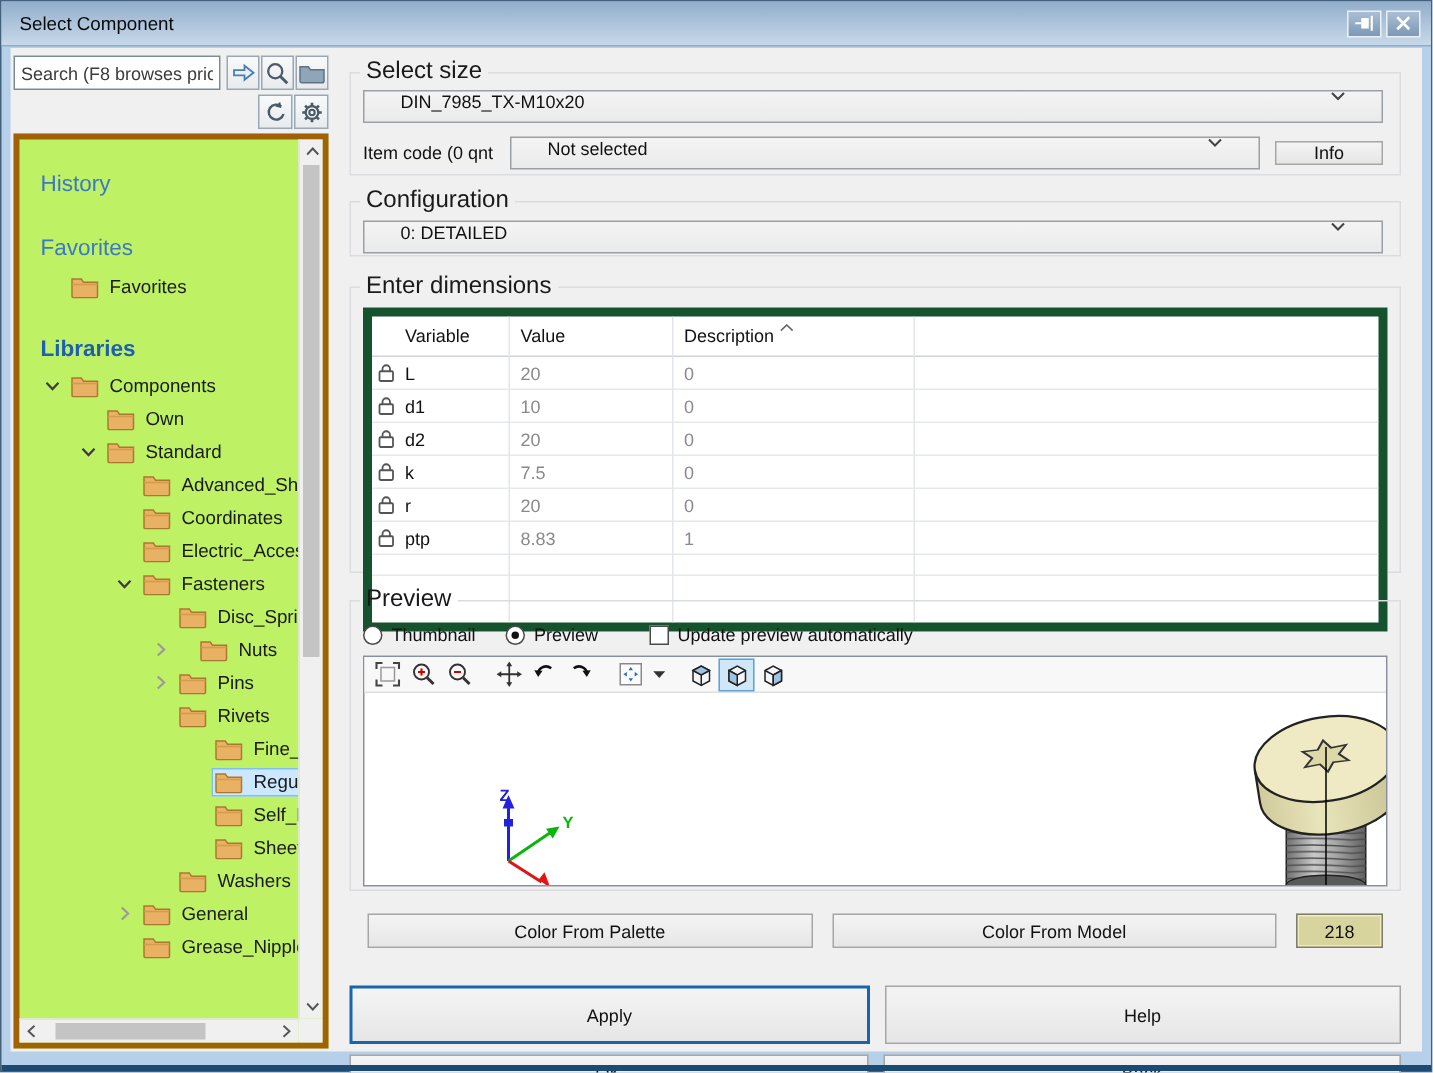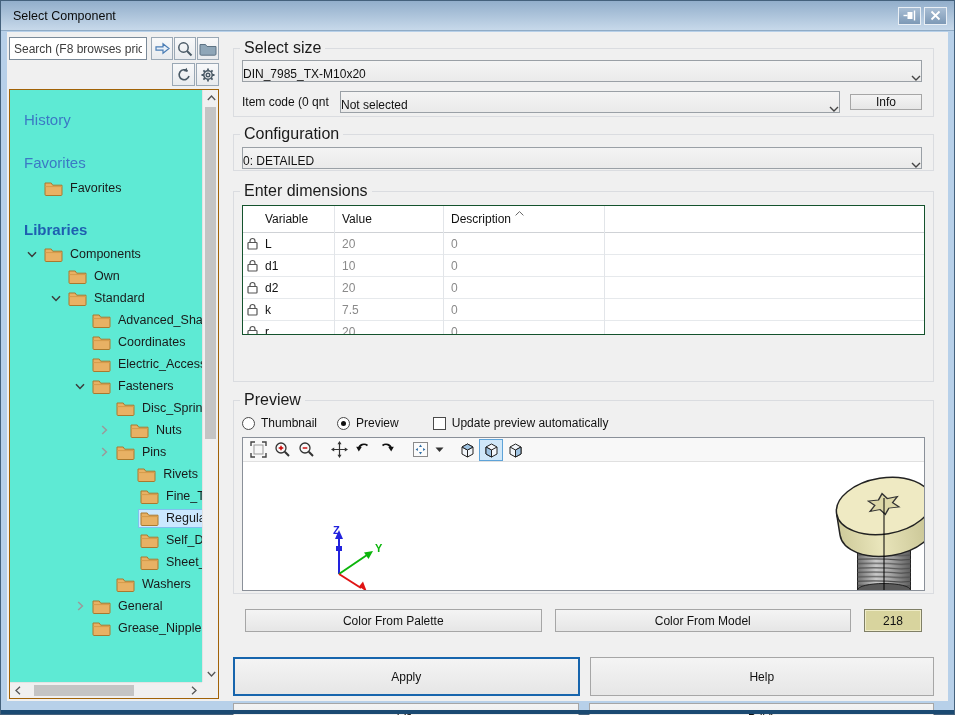--- a/index.html
+++ b/index.html
@@ -13,52 +13,52 @@
 .winbtn{width:23px;height:18px;display:flex;align-items:center;justify-content:center;background:linear-gradient(#a9bed4,#7d99b6);border:1px solid #e9eff5}
 .content{position:absolute;left:6px;right:6px;top:31px;bottom:13px;background:#f0f0f0}
 
 .left{position:absolute;left:2px;top:5px;width:210px;bottom:2px}
 .srow{display:flex;gap:1px;height:23px}
 .srow2{display:flex;gap:1px;height:23px;margin-top:3px;justify-content:flex-end}
 .sinput{width:138px;height:23px;border:1px solid #7a8a99;font:12px "Liberation Sans",sans-serif;padding:0 4px;background:#fff;margin-right:3px}
 .sinput::placeholder{color:#3c3c3c;opacity:1}
 .sbtn{width:23px;height:23px;display:flex;align-items:center;justify-content:center;background:linear-gradient(#f8f9fa,#e8ebee);border:1px solid #9aa8b5}
 
-.tree{position:absolute;left:0;right:0;top:52px;bottom:0;border:1px solid #a16207;background:#5eead4}
+.tree{position:absolute;left:0;right:0;top:52px;bottom:0;border:4px solid #a16207;background:#bef264}
 .tree-items{position:absolute;left:0;top:0;right:16px;bottom:16px;overflow:hidden}
 .t-row{height:22px;display:flex;align-items:center;white-space:nowrap}
 .t-link{font-size:15px;color:#3b79c4}
 .t-bold{color:#1e5fb0;font-weight:bold}
 .chev{width:20px;display:flex;align-items:center;justify-content:center;flex:none}
 .t-sel-wrap{display:flex;align-items:center;gap:7px;padding:1px 3px 1px 1px;border:1px solid transparent}
 .t-sel-wrap.selected{background:#cbe8ff;border-color:#7fc0ee}
 .t-folder-ico{display:flex;flex:none}
 .t-label{font-size:12.5px;color:#1a1a1a}
 .vscroll{position:absolute;top:0;right:0;bottom:16px;width:16px;background:#f0f0f0;border-left:1px solid #e3e3e3}
 .hscroll{position:absolute;left:0;right:16px;bottom:0;height:16px;background:#f0f0f0;border-top:1px solid #e3e3e3;display:flex;align-items:center}
 .sc-arrow{width:16px;height:16px;display:flex;align-items:center;justify-content:center;flex:none}
 .v-thumb{position:absolute;left:2px;right:2px;top:17px;height:56%;background:#c4c4c4}
 .h-thumb{position:absolute;left:24px;width:100px;top:2px;bottom:2px;background:#c4c4c4}
 .corner{position:absolute;right:0;bottom:0;width:16px;height:16px;background:#f0f0f0}
 
 .right{position:absolute;left:226px;top:7px;width:701px}
 fieldset{border:1px solid #dadce0;margin:0;padding:0;position:relative}
 legend{margin-left:6px;padding:0 4px;font-size:16px;color:#1a1a1a}
-.combo{height:22px;border:1px solid #9aa0a6;background:linear-gradient(#f4f4f4,#eaeaea);display:flex;align-items:flex-end;padding:0 0;color:#111}
+.combo{height:22px;border:1px solid #9aa0a6;background:linear-gradient(#f4f4f4,#eaeaea);display:flex;align-items:flex-start;padding:0 24px;color:#111}
 .combo .cval{flex:1;overflow:hidden;white-space:nowrap}
 .fs-size{height:78px}
 .fs-size .combo1{margin:3px 11px 0 8px}
 .icrow{display:flex;align-items:center;margin:9px 11px 0 8px}
 .iclabel{width:98px;overflow:hidden;white-space:nowrap;flex:none}
 .iccombo{width:500px;flex:none}
 .infobtn{margin-left:10px;flex:1}
 .fs-conf{height:46px;margin-top:8px}
 .fs-conf .combo1{margin:4px 11px 0 8px}
 .fs-dim{height:200px;margin-top:11px}
-.dtable{margin:5px 8px 0;height:130px;border:1px solid #14532d;background:#fff;position:relative;overflow:hidden}
+.dtable{margin:5px 8px 0;height:216px;border:6px solid #14532d;background:#fff;position:relative;overflow:hidden}
 .vline{position:absolute;top:0;bottom:0;width:1px;background:#e2e5e9}
 .d-head,.d-row{display:grid;grid-template-columns:18px 73px 109px 161px 1fr;align-items:center}
 .d-head{height:27px;border-bottom:1px solid #cfd2d6;color:#111}
 .d-row{height:22px;border-bottom:1px solid #e6e9ec}
 .d-row .dv{color:#111}.d-row .dg{color:#8a8a8a}
 .d-lock{display:flex;justify-content:center}
 .sortcaret{position:absolute;left:272px;top:-1px;color:#555}
 
 .fs-prev{height:203px;margin-top:9px}
 .prevops{display:flex;align-items:center;margin:4px 8px 0;height:20px;gap:6px}
@@ -301,21 +301,21 @@
               <span class="t-sel-wrap">
                 <span class="t-folder-ico">
                   <svg width="19" height="15" viewBox="0 0 19 15">
                     <path d="M1 2h6.2l1.5 2.2H18v9.3c0 .5-.4 1-1 1H2c-.6 0-1-.5-1-1z" fill="#e8b164" stroke="#a9792f"></path>
                     <path d="M1 5.6h17" stroke="#d59a4a"></path>
                   </svg>
                 </span>
                 <span class="t-label">Pins</span>
               </span>
             </div>
-            <div class="t-row" style="padding-left: 84px; justify-content: flex-end;">
+            <div class="t-row" style="padding-left: 84px;">
               <span class="chev"></span>
               <span class="t-sel-wrap">
                 <span class="t-folder-ico">
                   <svg width="19" height="15" viewBox="0 0 19 15">
                     <path d="M1 2h6.2l1.5 2.2H18v9.3c0 .5-.4 1-1 1H2c-.6 0-1-.5-1-1z" fill="#e8b164" stroke="#a9792f"></path>
                     <path d="M1 5.6h17" stroke="#d59a4a"></path>
                   </svg>
                 </span>
                 <span class="t-label">Rivets</span>
               </span>

